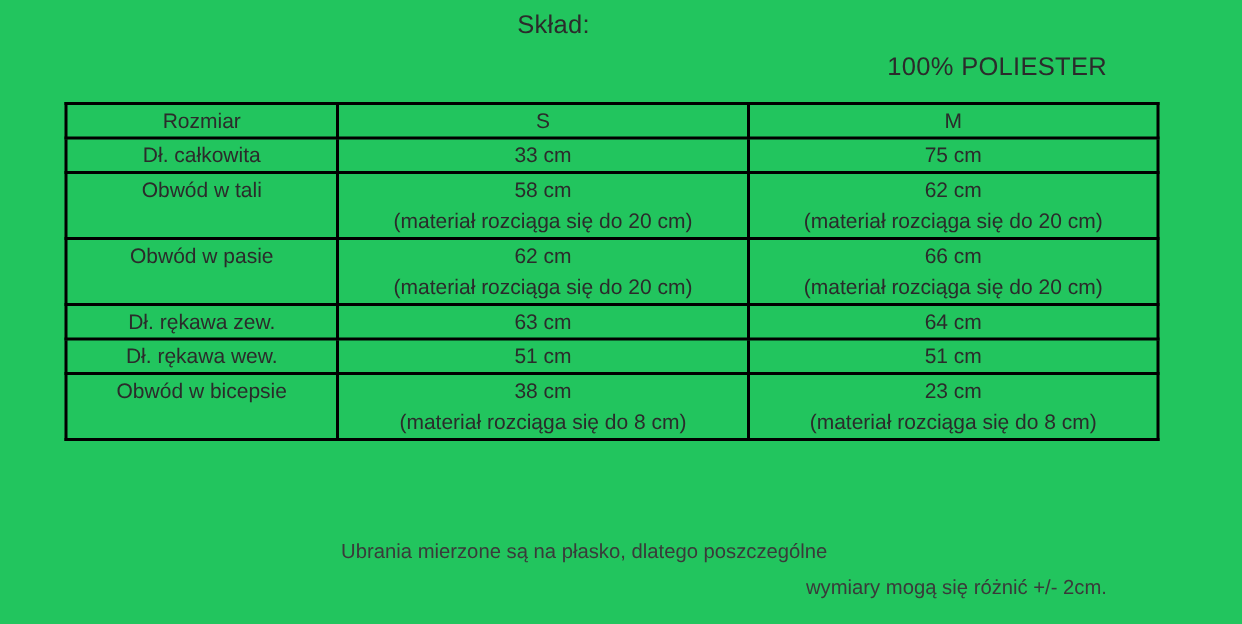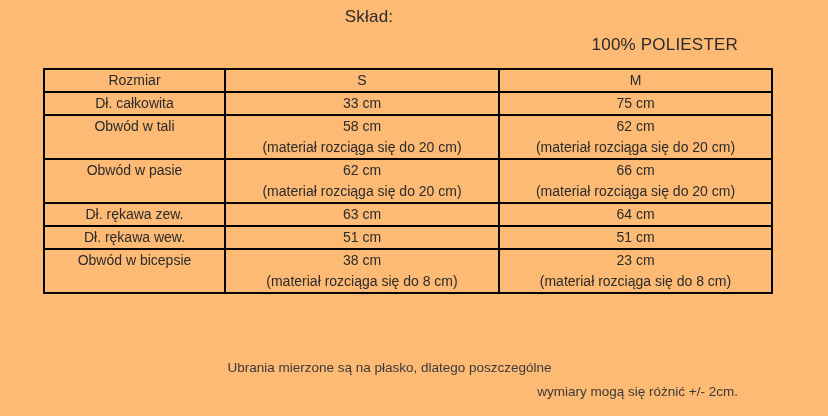--- a/index.html
+++ b/index.html
@@ -1,21 +1,21 @@
 <!DOCTYPE html>
 <html><head>
 <meta charset="utf-8">
 <style>
   * { margin: 0; padding: 0; box-sizing: border-box; }
   html, body { background: #ffffff; }
   .page {
     position: relative;
     width: 828px;
     height: 416px;
-    background: #fdba74;
+    background: #22c55e;
     font-family: "Liberation Sans", sans-serif;
     color: #2b2b2b;
     overflow: hidden;
   }
   .title-line {
     position: absolute;
     top: 7px;
     left: 0;
     width: 738px;
     text-align: center;

